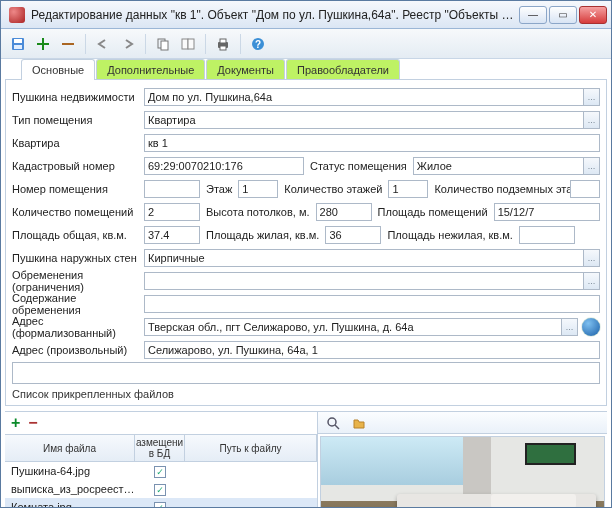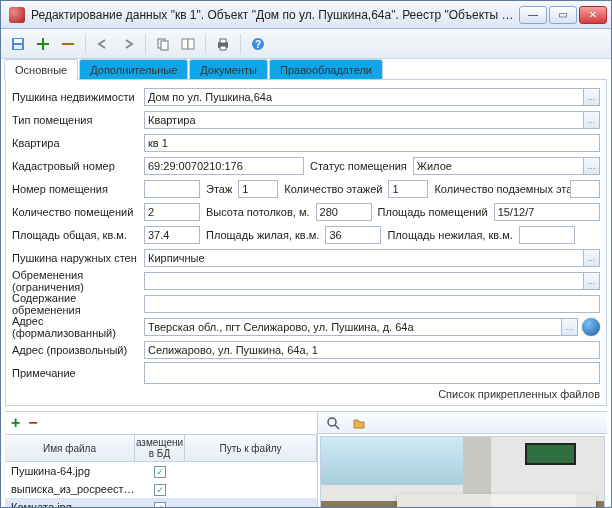--- a/index.html
+++ b/index.html
@@ -6,33 +6,33 @@
 body { font-family: "Segoe UI", Tahoma, sans-serif; font-size: 11px; background: #fff; width: 612px; height: 508px; overflow: hidden; border: 1px solid #5a7aa0; }
 .titlebar { height: 28px; background: linear-gradient(#f6f8fc,#dbe6f4); display: flex; align-items: center; padding: 0 4px 0 8px; border-bottom: 1px solid #9bb6d6; }
 .titlebar .tb-icon { width: 16px; height: 16px; background: radial-gradient(circle at 30% 30%, #e88, #a22); border-radius: 3px; margin-right: 6px; }
 .titlebar .title { flex: 1; color: #222; font-size: 12px; white-space: nowrap; overflow: hidden; text-overflow: ellipsis; }
 .titlebar .winbtns { display: flex; gap: 2px; }
 .titlebar .winbtn { width: 28px; height: 18px; border: 1px solid #8ba6c8; background: linear-gradient(#fefefe,#d8e4f4); border-radius: 3px; display: flex; align-items: center; justify-content: center; font-size: 10px; color: #333; }
 .titlebar .winbtn.close { background: linear-gradient(#f5a1a1,#d63b3b); color: #fff; border-color: #a83030; }
 .toolbar { height: 30px; background: linear-gradient(#f7f9fb,#e4ecf3); border-bottom: 1px solid #c8d6e6; display: flex; align-items: center; padding: 0 6px; gap: 3px; }
 .tbtn { width: 22px; height: 22px; display: flex; align-items: center; justify-content: center; border: 1px solid transparent; border-radius: 3px; }
 .sep { width: 1px; height: 20px; background: #cbd8e6; margin: 0 3px; }
-.tabs { display: flex; padding-left: 3px; margin-top: 0; }
-.tab { padding: 4px 10px; background: #0ea5e9; border: 1px solid #c2d0e0; border-bottom: none; border-radius: 3px 3px 0 0; margin-right: 1px; font-size: 11px; color: #333; cursor: pointer; }
+.tabs { display: flex; padding-left: 20px; margin-top: 0; }
+.tab { padding: 4px 10px; background: #bef264; border: 1px solid #c2d0e0; border-bottom: none; border-radius: 3px 3px 0 0; margin-right: 1px; font-size: 11px; color: #333; cursor: pointer; }
 .tab.active { background: #fff; position: relative; z-index: 2; }
 .panel { border: 1px solid #c2d0e0; margin: 0 4px 4px 4px; padding: 6px 6px 2px 6px; background: #fff; position: relative; top: -1px; }
 .row { display: flex; align-items: center; height: 22px; margin-bottom: 1px; }
 .lbl { width: 132px; font-size: 11px; color: #222; padding-right: 4px; }
 .inp { flex: 1; height: 18px; border: 1px solid #adb9c8; background: #fff; padding: 0 3px; font-size: 11px; color: #222; display: flex; align-items: center; }
 .dd { width: 16px; height: 18px; border: 1px solid #adb9c8; border-left: none; background: linear-gradient(#f5f8fc,#dde8f4); display: flex; align-items: center; justify-content: center; font-size: 8px; color: #456; }
 .sublbl { font-size: 11px; color: #222; padding: 0 6px; }
 .small { width: 56px; flex: none; text-align: right; padding-right: 3px; }
 .med { width: 104px; flex: none; }
 .globe { width: 18px; height: 18px; margin-left: 4px; background: radial-gradient(circle at 35% 30%, #7ec0f0, #1a5fa8); border-radius: 50%; box-shadow: 0 0 1px #063; }
-.attach-title { text-align: right; font-size: 11px; color: #333; padding: 3px 0; }
+.attach-title { text-align: left; font-size: 11px; color: #333; padding: 3px 0; }
 .attach { display: flex; border-top: 1px solid #c2d0e0; margin: 0 4px; height: 128px; }
 .attach-left { flex: 1; display: flex; flex-direction: column; }
 .attach-tools { height: 22px; display: flex; align-items: center; padding: 0 4px; gap: 4px; }
 .plusminus { font-size: 16px; font-weight: bold; padding: 0 2px; }
 .plus { color: #0a8a2a; }
 .minus { color: #a33; }
 .thead { height: 28px; display: flex; background: linear-gradient(#f6f9fd,#e5edf6); border-top: 1px solid #c2d0e0; border-bottom: 1px solid #c2d0e0; font-size: 10px; color: #333; }
 .thcell { border-right: 1px solid #c2d0e0; display: flex; align-items: center; justify-content: center; padding: 0 4px; text-align: center; }
 .th1 { width: 130px; }
 .th2 { width: 50px; }
@@ -215,21 +215,20 @@
     <div class="dd">…</div>
     <div class="globe"></div>
   </div>
 
   <div class="row">
     <div class="lbl">Адрес (произвольный)</div>
     <div class="inp">Селижарово, ул. Пушкина, 64а, 1</div>
   </div>
 
   <div class="row">
-    <div class="lbl">Примечание</div>
     <div class="inp" style="height:22px"></div>
   </div>
 
   <div class="attach-title">Список прикрепленных файлов</div>
 </div>
 
 <div class="attach">
   <div class="attach-left">
     <div class="attach-tools">
       <span class="plusminus plus">+</span>

